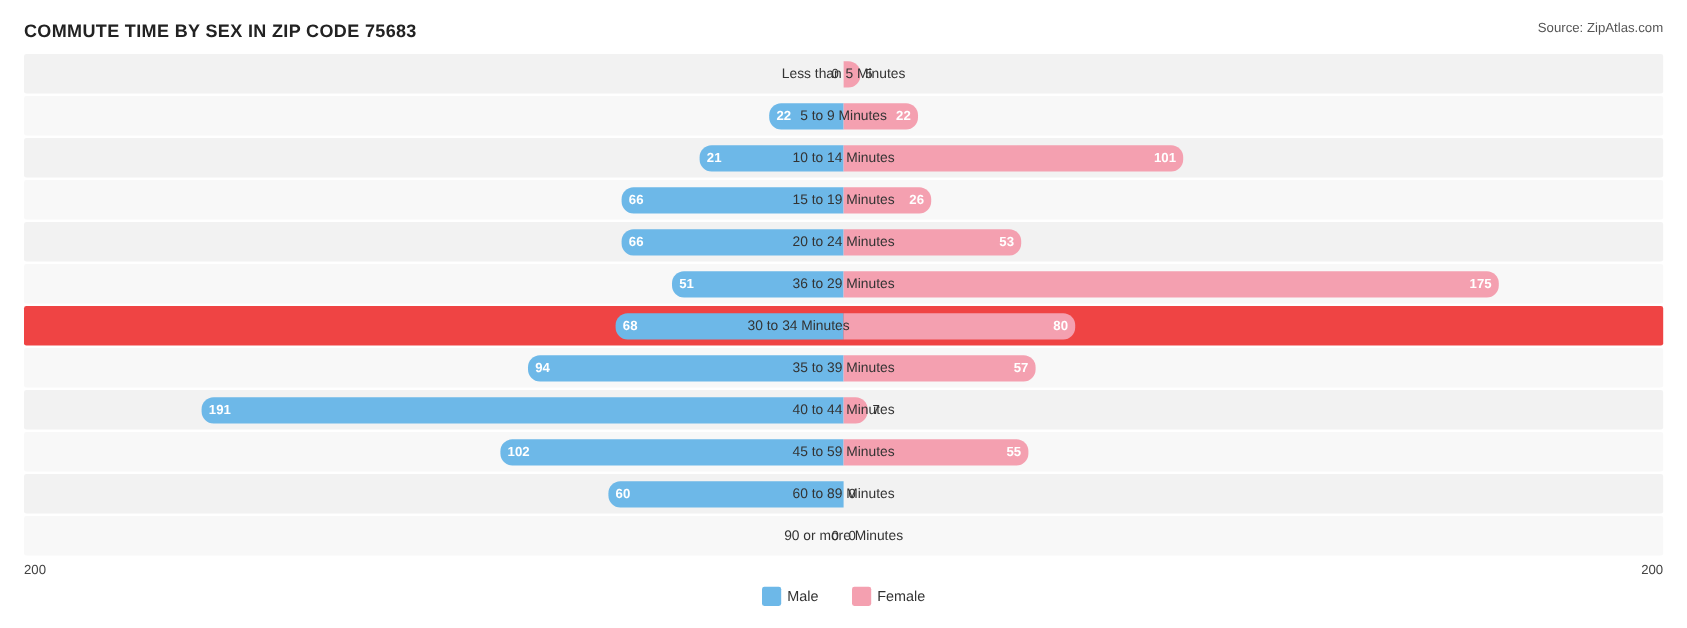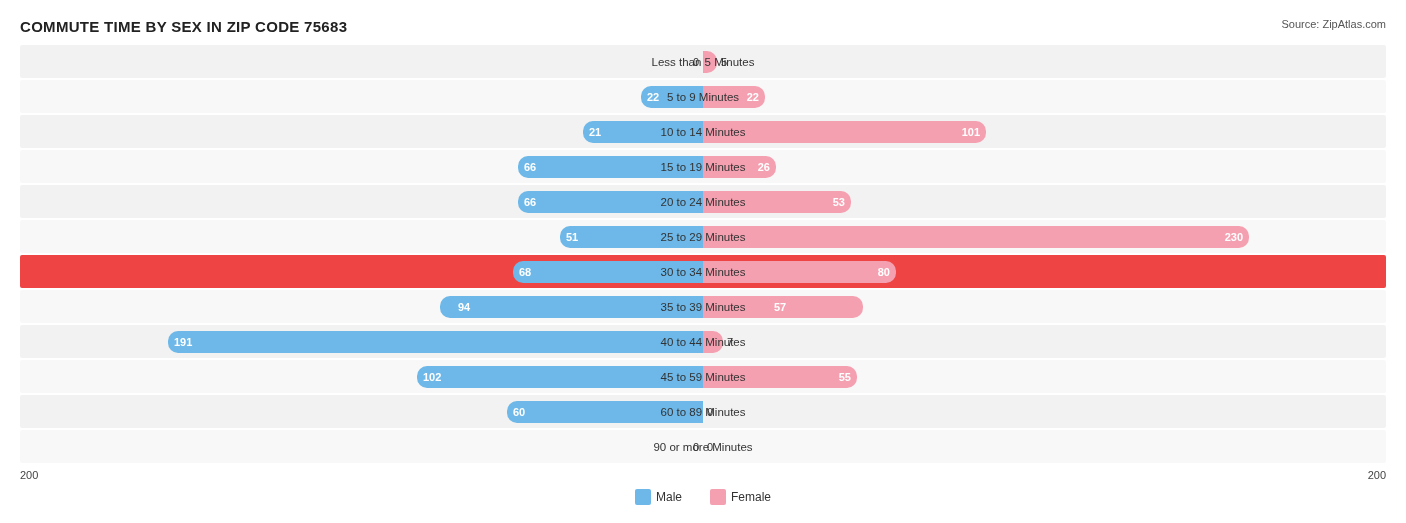--- a/index.html
+++ b/index.html
@@ -208,49 +208,49 @@
             <span class="bar-value-inside-right" style="font-size: 11px; color: rgb(255, 255, 255); font-weight: bold; margin-right: 6px; white-space: nowrap;">53</span>
           </div>
         </div>
       </div>
       <div class="bar-row" style="background: rgb(248, 248, 248);">
         <div class="left-section" style="width: 50%; display: flex; align-items: center; justify-content: flex-end; height: 100%; padding-right: 0px;">
           <div class="bar-male" style="width: 143px; height: 22px; background: rgb(109, 184, 232); border-radius: 10px 0px 0px 10px; display: flex; align-items: center; justify-content: flex-start; flex-shrink: 0;">
             <span class="bar-value-inside-left" style="font-size: 11px; color: rgb(255, 255, 255); font-weight: bold; margin-left: 6px; white-space: nowrap;">51</span>
           </div>
         </div>
-        <div style="position: absolute; left: 50%; transform: translateX(-50%); width: 160px; text-align: center; font-size: 11.5px; color: rgb(51, 51, 51); z-index: 10; pointer-events: none; white-space: nowrap;">25 to 29 Minutes</div>
+        <div style="position: absolute; left: 50%; transform: translateX(-50%); width: 160px; text-align: center; font-size: 11.5px; color: rgb(51, 51, 51); z-index: 10; pointer-events: none; white-space: nowrap;">36 to 29 Minutes</div>
         <div class="right-section" style="width: 50%; display: flex; align-items: center; justify-content: flex-start; height: 100%;">
           <div class="bar-female" style="width: 546px; height: 22px; background: rgb(244, 160, 176); border-radius: 0px 10px 10px 0px; display: flex; align-items: center; justify-content: flex-end; flex-shrink: 0;">
-            <span class="bar-value-inside-right" style="font-size: 11px; color: rgb(255, 255, 255); font-weight: bold; margin-right: 6px; white-space: nowrap;">230</span>
+            <span class="bar-value-inside-right" style="font-size: 11px; color: rgb(255, 255, 255); font-weight: bold; margin-right: 6px; white-space: nowrap;">175</span>
           </div>
         </div>
       </div>
       <div class="bar-row" style="background: #ef4444;">
         <div class="left-section" style="width: 50%; display: flex; align-items: center; justify-content: flex-end; height: 100%; padding-right: 0px;">
           <div class="bar-male" style="width: 190px; height: 22px; background: rgb(109, 184, 232); border-radius: 10px 0px 0px 10px; display: flex; align-items: center; justify-content: flex-start; flex-shrink: 0;">
             <span class="bar-value-inside-left" style="font-size: 11px; color: rgb(255, 255, 255); font-weight: bold; margin-left: 6px; white-space: nowrap;">68</span>
           </div>
         </div>
-        <div style="position: absolute; left: 50%; transform: translateX(-50%); width: 160px; text-align: center; font-size: 11.5px; color: rgb(51, 51, 51); z-index: 10; pointer-events: none; white-space: nowrap;">30 to 34 Minutes</div>
+        <div style="position: absolute; left: 50%; transform: translateX(-50%); width: 160px; text-align: left; font-size: 11.5px; color: rgb(51, 51, 51); z-index: 10; pointer-events: none; white-space: nowrap;">30 to 34 Minutes</div>
         <div class="right-section" style="width: 50%; display: flex; align-items: center; justify-content: flex-start; height: 100%;">
           <div class="bar-female" style="width: 193px; height: 22px; background: rgb(244, 160, 176); border-radius: 0px 10px 10px 0px; display: flex; align-items: center; justify-content: flex-end; flex-shrink: 0;">
             <span class="bar-value-inside-right" style="font-size: 11px; color: rgb(255, 255, 255); font-weight: bold; margin-right: 6px; white-space: nowrap;">80</span>
           </div>
         </div>
       </div>
       <div class="bar-row" style="background: rgb(248, 248, 248);">
         <div class="left-section" style="width: 50%; display: flex; align-items: center; justify-content: flex-end; height: 100%; padding-right: 0px;">
           <div class="bar-male" style="width: 263px; height: 22px; background: rgb(109, 184, 232); border-radius: 10px 0px 0px 10px; display: flex; align-items: center; justify-content: flex-start; flex-shrink: 0;">
-            <span class="bar-value-inside-left" style="font-size: 11px; color: rgb(255, 255, 255); font-weight: bold; margin-left: 18px; white-space: nowrap;">94</span>
+            <span class="bar-value-inside-left" style="font-size: 11px; color: rgb(255, 255, 255); font-weight: bold; margin-left: 6px; white-space: nowrap;">94</span>
           </div>
         </div>
         <div style="position: absolute; left: 50%; transform: translateX(-50%); width: 160px; text-align: center; font-size: 11.5px; color: rgb(51, 51, 51); z-index: 10; pointer-events: none; white-space: nowrap;">35 to 39 Minutes</div>
         <div class="right-section" style="width: 50%; display: flex; align-items: center; justify-content: flex-start; height: 100%;">
-          <div class="bar-female" style="width: 160px; height: 22px; background: rgb(244, 160, 176); border-radius: 0px 10px 10px 0px; display: flex; align-items: center; justify-content: center; flex-shrink: 0;">
+          <div class="bar-female" style="width: 160px; height: 22px; background: rgb(244, 160, 176); border-radius: 0px 10px 10px 0px; display: flex; align-items: center; justify-content: flex-end; flex-shrink: 0;">
             <span class="bar-value-inside-right" style="font-size: 11px; color: rgb(255, 255, 255); font-weight: bold; margin-right: 6px; white-space: nowrap;">57</span>
           </div>
         </div>
       </div>
       <div class="bar-row" style="background: rgb(242, 242, 242);">
         <div class="left-section" style="width: 50%; display: flex; align-items: center; justify-content: flex-end; height: 100%; padding-right: 0px;">
           <div class="bar-male" style="width: 535px; height: 22px; background: rgb(109, 184, 232); border-radius: 10px 0px 0px 10px; display: flex; align-items: center; justify-content: flex-start; flex-shrink: 0;">
             <span class="bar-value-inside-left" style="font-size: 11px; color: rgb(255, 255, 255); font-weight: bold; margin-left: 6px; white-space: nowrap;">191</span>
           </div>
         </div>

